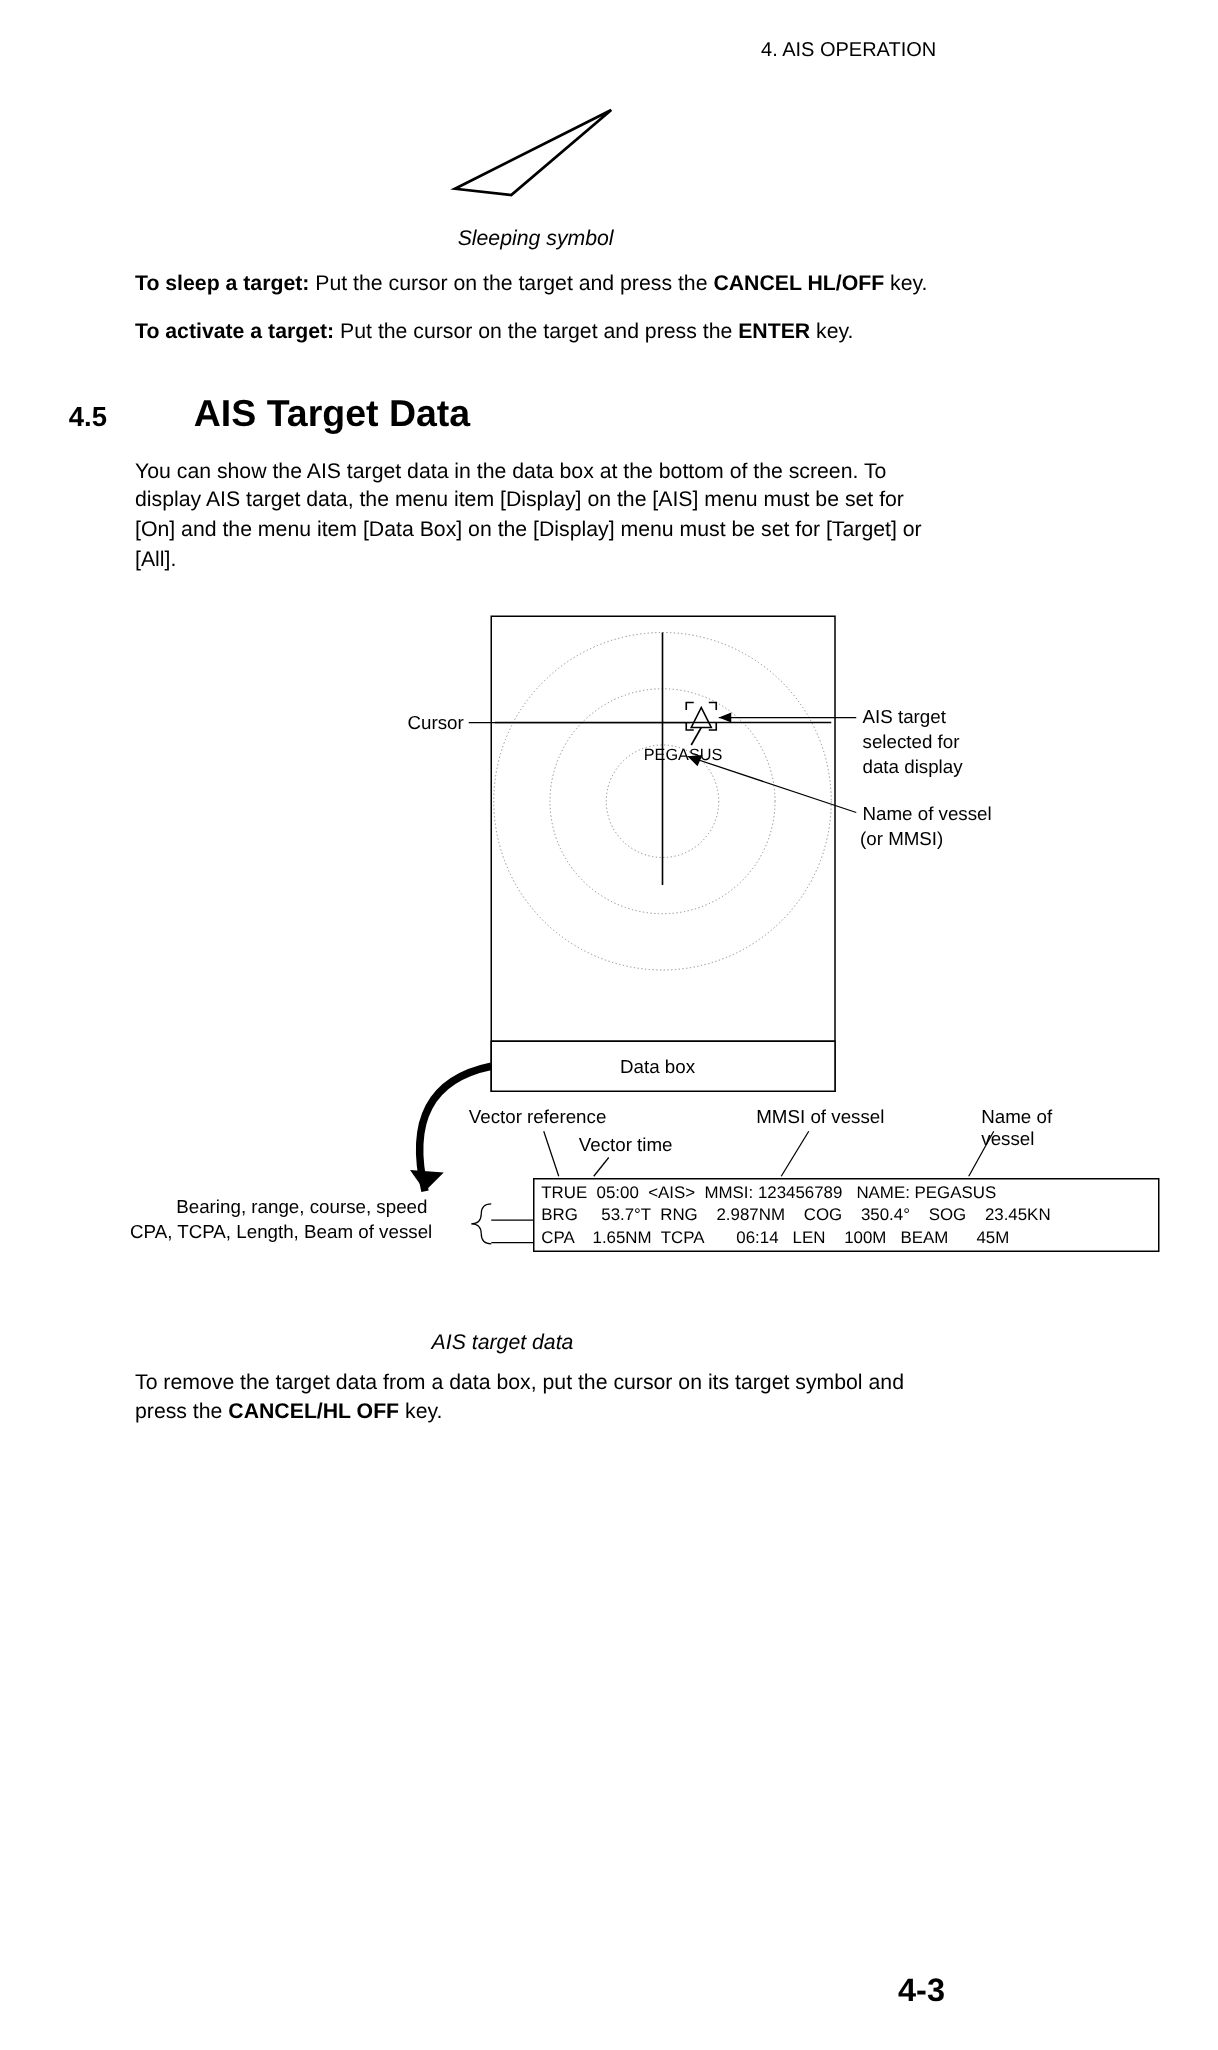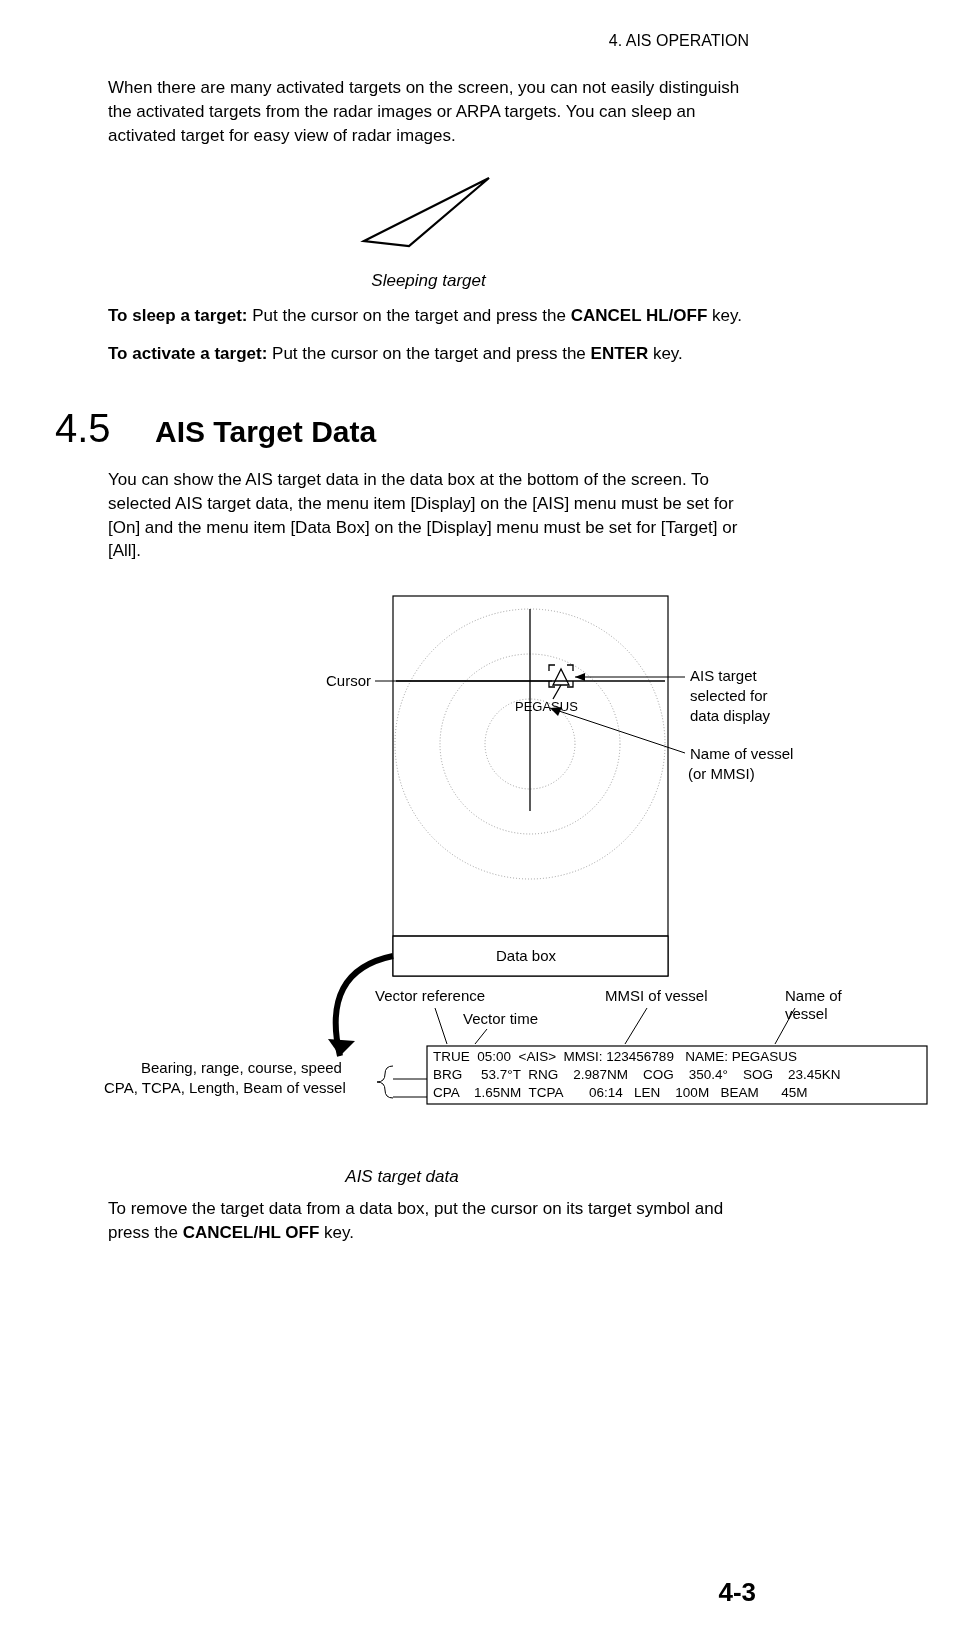--- a/index.html
+++ b/index.html
@@ -41,22 +41,22 @@
   .instr {
     margin: 0 0 14px 0;
   }
   .instr b { font-weight: bold; }
   .section-row {
     display: flex;
     align-items: baseline;
     margin: 34px 0 12px 0;
   }
   .section-num {
-    font-size: 40px;
-    font-weight: normal;
+    font-size: 22px;
+    font-weight: bold;
     width: 100px;
   }
   .section-title {
     font-size: 30px;
     font-weight: bold;
   }
   ol {
     margin: 0 0 14px 0;
     padding-left: 28px;
   }
@@ -88,45 +88,44 @@
     font-weight: bold;
   }
 </style>
 </head>
 <body>
 
 <div class="page">
   <div class="header">4.  AIS OPERATION</div>
 
   <div class="body-block">
-    <p class="para">When there are many activated targets on the screen, you can not easily distinguish the activated targets from the radar images or ARPA targets. You can sleep an activated target for easy view of radar images.</p>
 
     <div class="fig-sleep">
       <svg width="160" height="90" viewBox="0 0 160 90">
         <polygon points="15,75 140,12 60,80" fill="none" stroke="#000" stroke-width="2.2"></polygon>
       </svg>
     </div>
-    <div class="fig-caption">Sleeping target</div>
+    <div class="fig-caption">Sleeping symbol</div>
 
     <p class="instr">
       <b>To sleep a target:</b><span> Put the cursor on the target and press the </span><b>CANCEL HL/OFF</b><span> key.</span>
     </p>
 
     <p class="instr">
       <b>To activate a target:</b><span> Put the cursor on the target and press the </span><b>ENTER</b><span> key.</span>
     </p>
   </div>
 
   <div class="section-row">
     <div class="section-num">4.5</div>
     <div class="section-title">AIS Target Data</div>
   </div>
 
   <div class="body-block">
-    <p class="para">You can show the AIS target data in the data box at the bottom of the screen. To selected AIS target data, the menu item [Display] on the [AIS] menu must be set for [On] and the menu item [Data Box] on the [Display] menu must be set for [Target] or [All].</p>
+    <p class="para">You can show the AIS target data in the data box at the bottom of the screen. To display AIS target data, the menu item [Display] on the [AIS] menu must be set for [On] and the menu item [Data Box] on the [Display] menu must be set for [Target] or [All].</p>
 
 
     <div class="figure2">
       <svg width="920" height="580" viewBox="0 0 920 580" font-family="Arial" font-size="15">
 
         <rect x="338" y="15" width="275" height="380" fill="none" stroke="#000" stroke-width="1.2"></rect>
 
         <circle cx="475" cy="163" r="135" fill="none" stroke="#888" stroke-width="0.8" stroke-dasharray="1 2"></circle>
         <circle cx="475" cy="163" r="90" fill="none" stroke="#888" stroke-width="0.8" stroke-dasharray="1 2"></circle>
         <circle cx="475" cy="163" r="45" fill="none" stroke="#888" stroke-width="0.8" stroke-dasharray="1 2"></circle>

